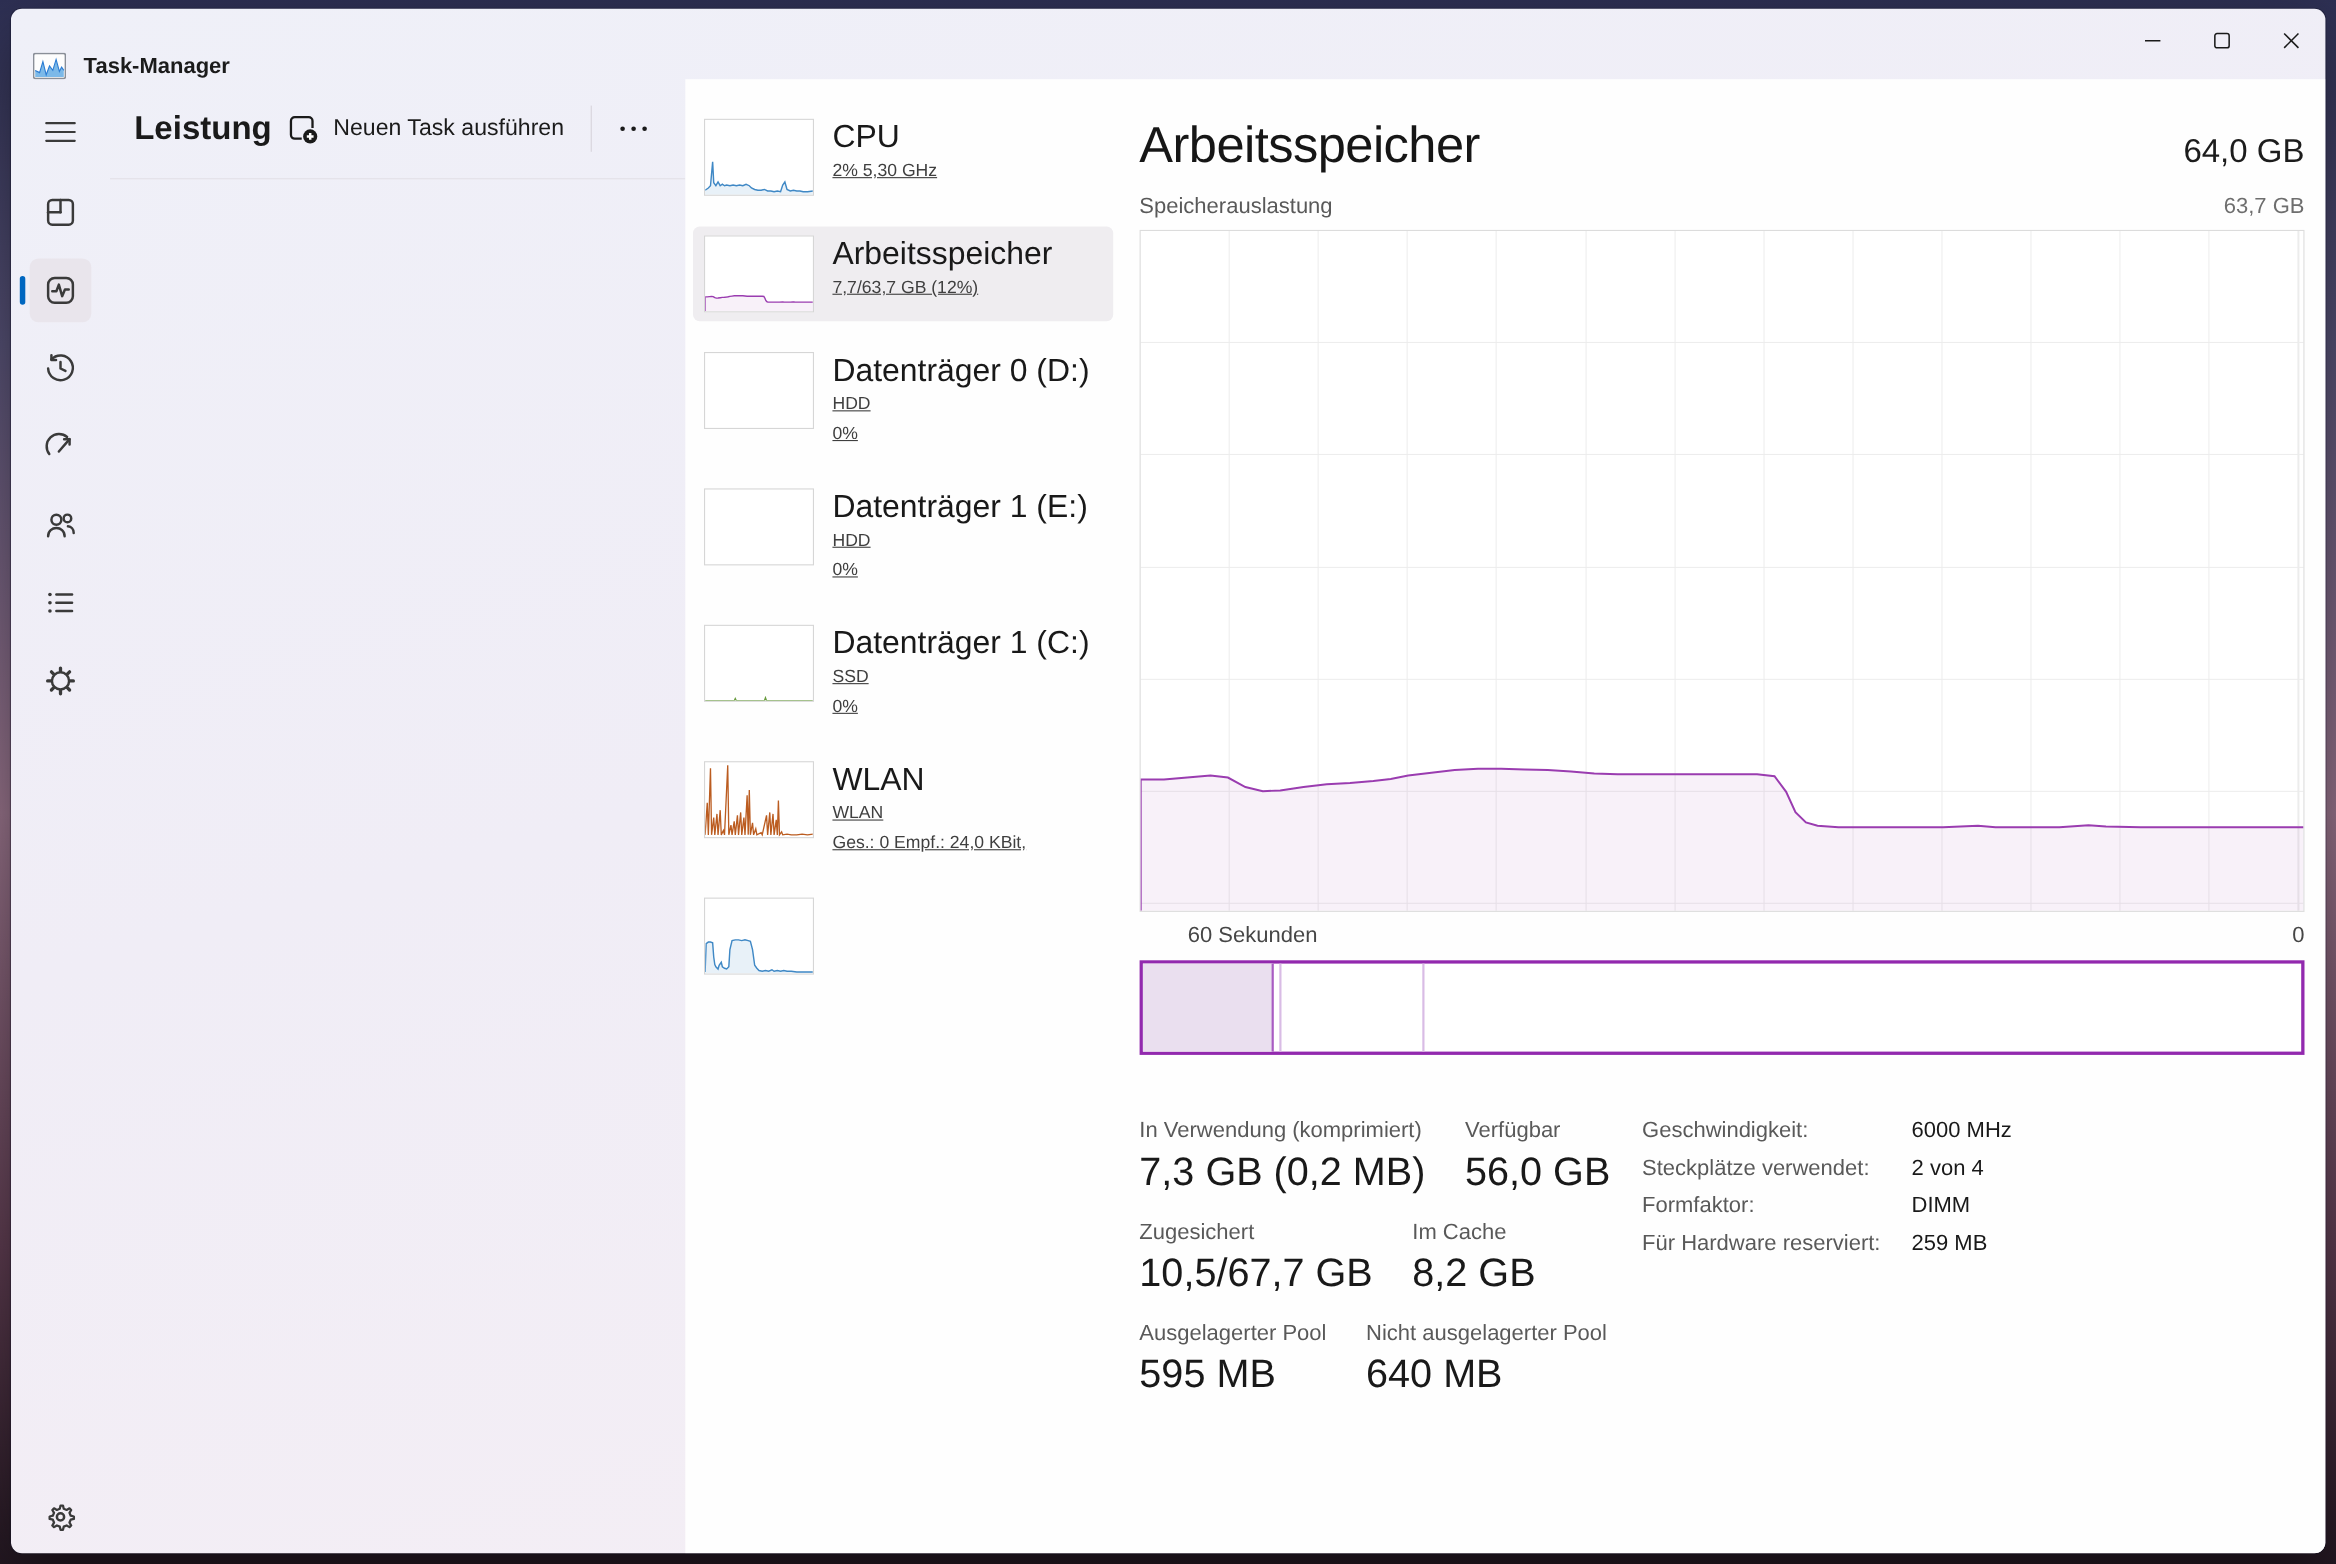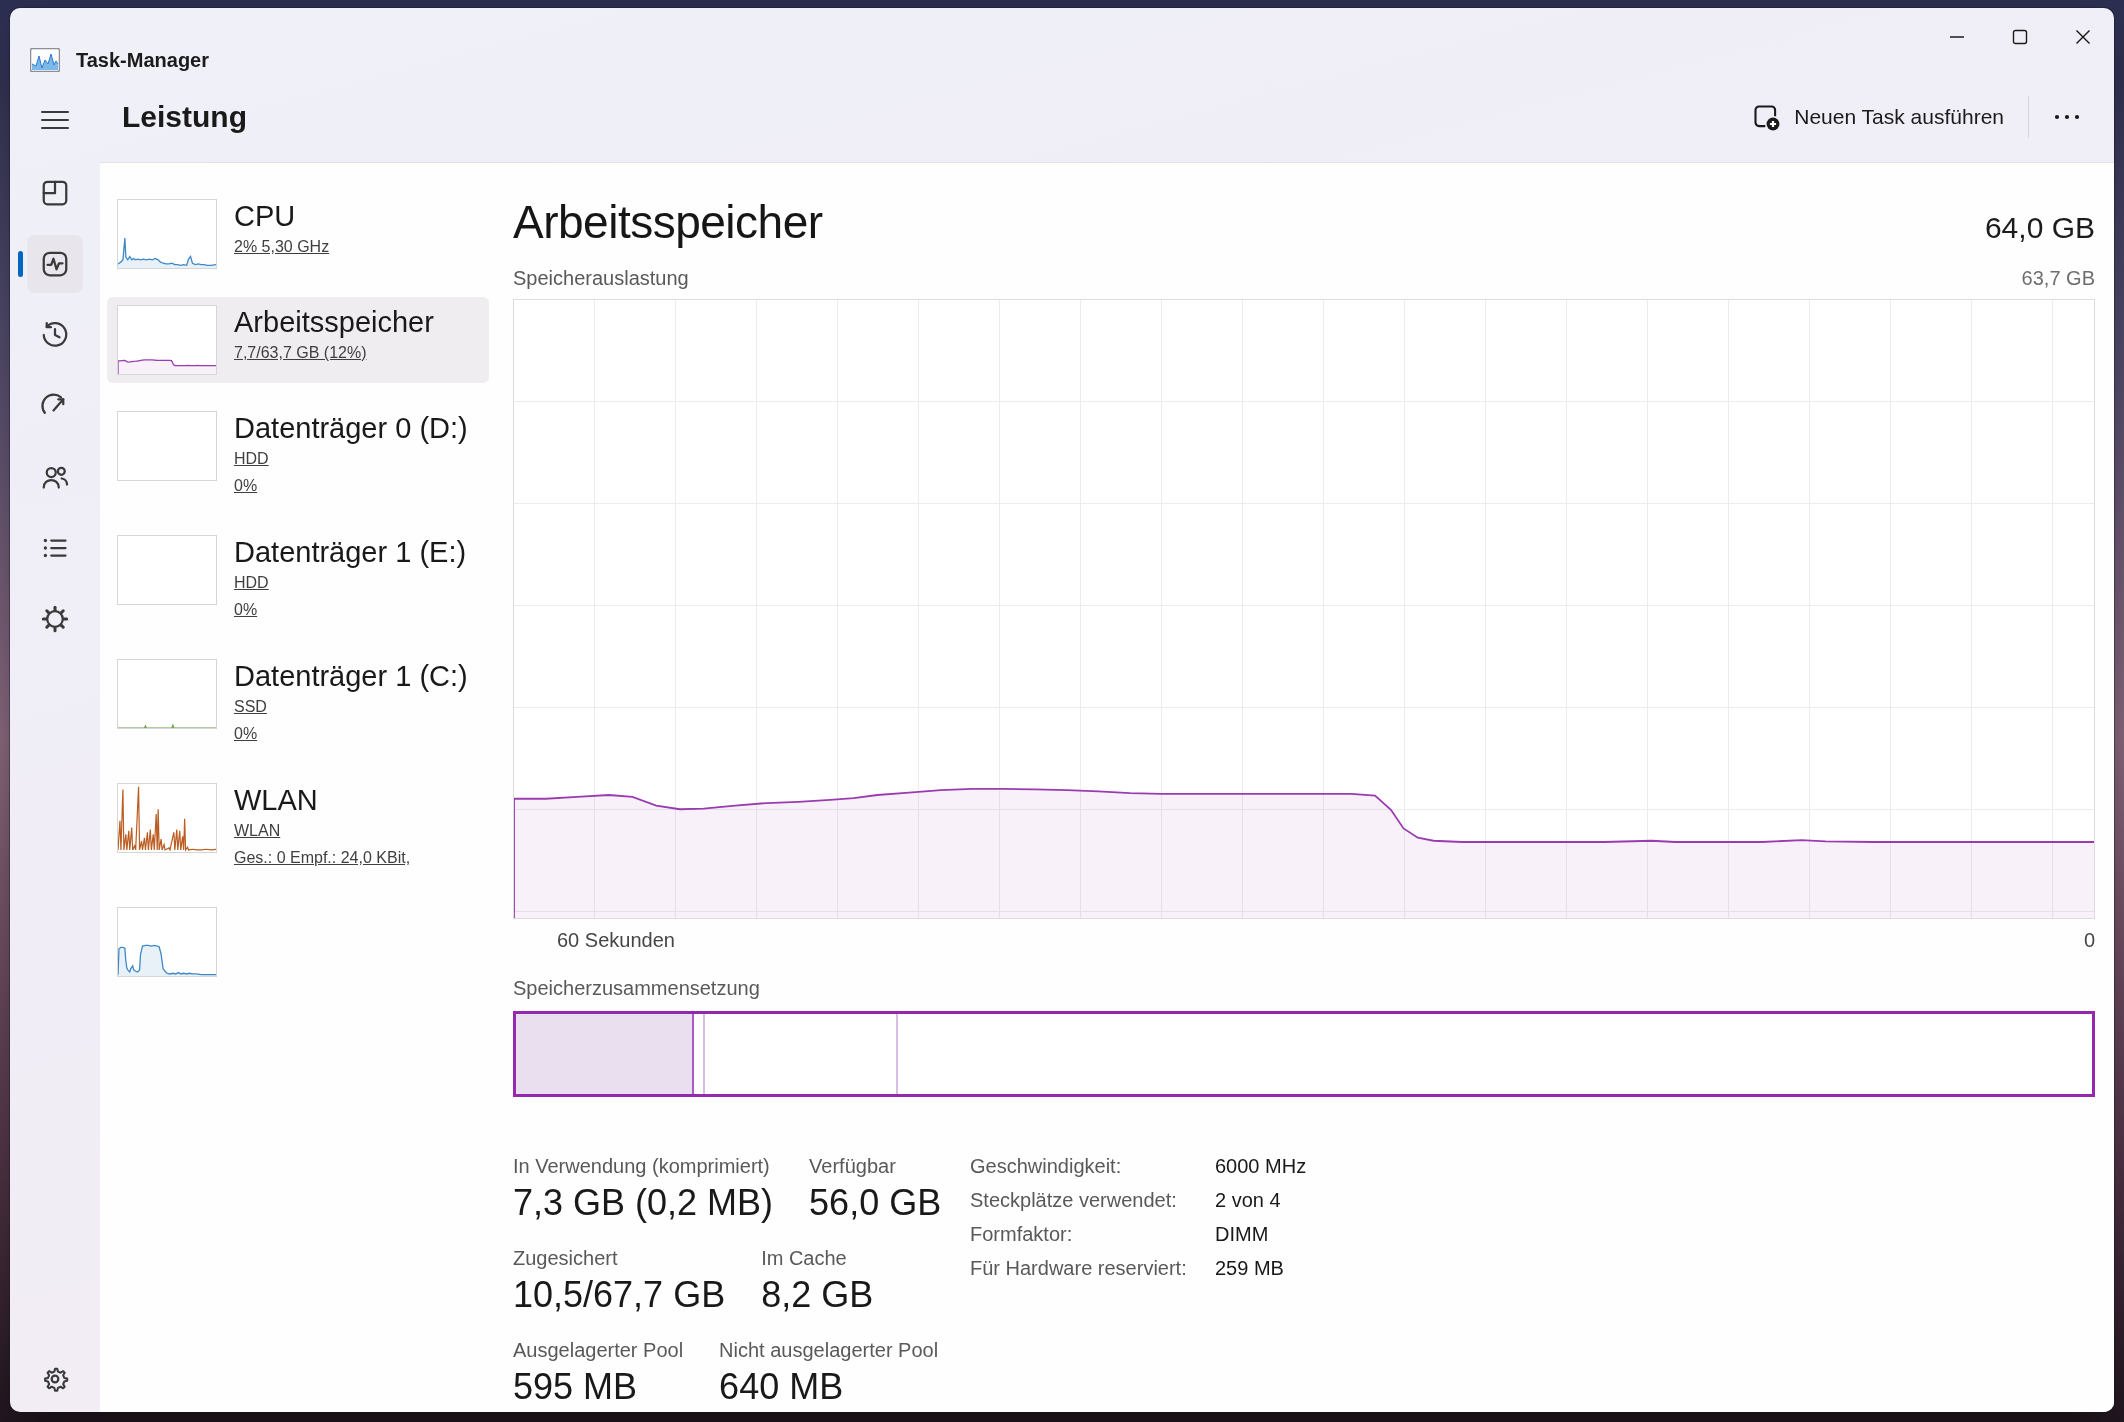--- a/index.html
+++ b/index.html
@@ -26,21 +26,21 @@
   
   .body-row { display:flex; height:calc(100% - 64px); }
   .sidebar { width:90px; flex-shrink:0; display:flex; flex-direction:column; align-items:center; padding-top:28px; }
   .burger-btn, .nav-btn { background:transparent; border:0; cursor:default; }
   .burger-btn { width:48px; height:40px; display:flex; align-items:center; justify-content:center; margin-bottom:24px; }
   .nav-btn { width:56px; height:58px; margin-bottom:13px; border-radius:8px; display:flex; align-items:center; justify-content:center; position:relative; }
   .nav-btn.selected { background:#e9e5ec; }
   .nav-pill { position:absolute; left:-9px; top:16px; width:5px; height:26px; border-radius:3px; }
   .nav-btn svg, .burger-btn svg { stroke:#3a3a3a; fill:none; stroke-width:1.5; stroke-linecap:round; stroke-linejoin:round; }
   .settings-btn { margin-top:auto; margin-bottom:4px; }
-  .main { flex:1; display:flex; flex-direction:column; min-width:0; }
+  .main { flex:1; display:flex; min-width:0; }
   .toolbar { height:91px; display:flex; align-items:center; justify-content:space-between; padding:0 19px 0 22px; border-bottom:1px solid #e3e0e7; }
   .page-title { font-size:30px; font-weight:600; color:#1a1a1a; }
   .toolbar-right { display:flex; align-items:center; }
   .newtask-btn { display:flex; align-items:center; gap:14px; background:transparent; border:0; font-family:inherit; font-size:21px; color:#1b1b1b; padding:10px 14px; border-radius:6px; cursor:default; }
   .v-div { width:1px; height:42px; background:#d7d4db; margin:0 10px; }
   .more-btn { background:transparent; border:0; width:56px; height:44px; display:flex; align-items:center; justify-content:center; border-radius:6px; cursor:default; }
   .content { flex:1; background:#fefefe; display:flex; min-height:0; }
   
   .perf-list { width:389px; flex-shrink:0; padding:28px 0 0 7px; }
   .perf-item { display:flex; gap:17px; padding:8px 10px; border-radius:6px; margin-bottom:20px; cursor:default; }
@@ -318,21 +318,20 @@
                 <polygon points="0,100 0,100 0,80.7 2,80.7 4,80.4 6,80.1 7.5,80.4 9,81.8 10.5,82.4 12,82.3 14,81.8 16,81.4 18,81.2 20,80.9 21.5,80.6 23,80.1 25,79.7 27,79.3 29,79.1 31,79.1 33,79.2 35,79.3 37,79.5 39,79.8 41,79.9 44,79.9 47,79.9 50,79.9 53,79.9 54.5,80.2 55.5,82.5 56.3,85.5 57.2,87 58.2,87.5 60,87.7 63,87.7 66,87.7 69,87.7 72,87.5 73.5,87.7 76,87.7 79,87.7 81.5,87.4 83,87.6 86,87.7 89,87.7 92,87.7 95,87.7 100,87.7 100,100" fill="rgba(154,60,176,0.07)"></polygon>
                 <polyline points="0,100 0,80.7 2,80.7 4,80.4 6,80.1 7.5,80.4 9,81.8 10.5,82.4 12,82.3 14,81.8 16,81.4 18,81.2 20,80.9 21.5,80.6 23,80.1 25,79.7 27,79.3 29,79.1 31,79.1 33,79.2 35,79.3 37,79.5 39,79.8 41,79.9 44,79.9 47,79.9 50,79.9 53,79.9 54.5,80.2 55.5,82.5 56.3,85.5 57.2,87 58.2,87.5 60,87.7 63,87.7 66,87.7 69,87.7 72,87.5 73.5,87.7 76,87.7 79,87.7 81.5,87.4 83,87.6 86,87.7 89,87.7 92,87.7 95,87.7 100,87.7" fill="none" stroke="#9a3cb0" stroke-width="1.8" vector-effect="non-scaling-stroke"></polyline>
               </svg>
             </div>
 
           <div class="axis-row">
             <span>60 Sekunden</span>
             <span>0</span>
           </div>
 
-          <div class="comp-label">Speicherzusammensetzung</div>
           <div class="comp-bar" id="comp-bar" style="border-color: rgb(146, 41, 174);">
               <div class="comp-fill" style="width: 11.2%; background: rgb(234, 223, 239);"></div>
               <div class="comp-marker" style="left: calc(11.2% - 1px); background: rgb(168, 92, 194);"></div>
               <div class="comp-marker" style="left: calc(11.9% - 1px); background: rgb(217, 188, 229);"></div>
               <div class="comp-marker" style="left: calc(24.2% - 1px); background: rgb(217, 188, 229);"></div>
             </div>
 
           <div class="stats-row">
             <div class="stats-left">
               <div class="stat-pair-row">

